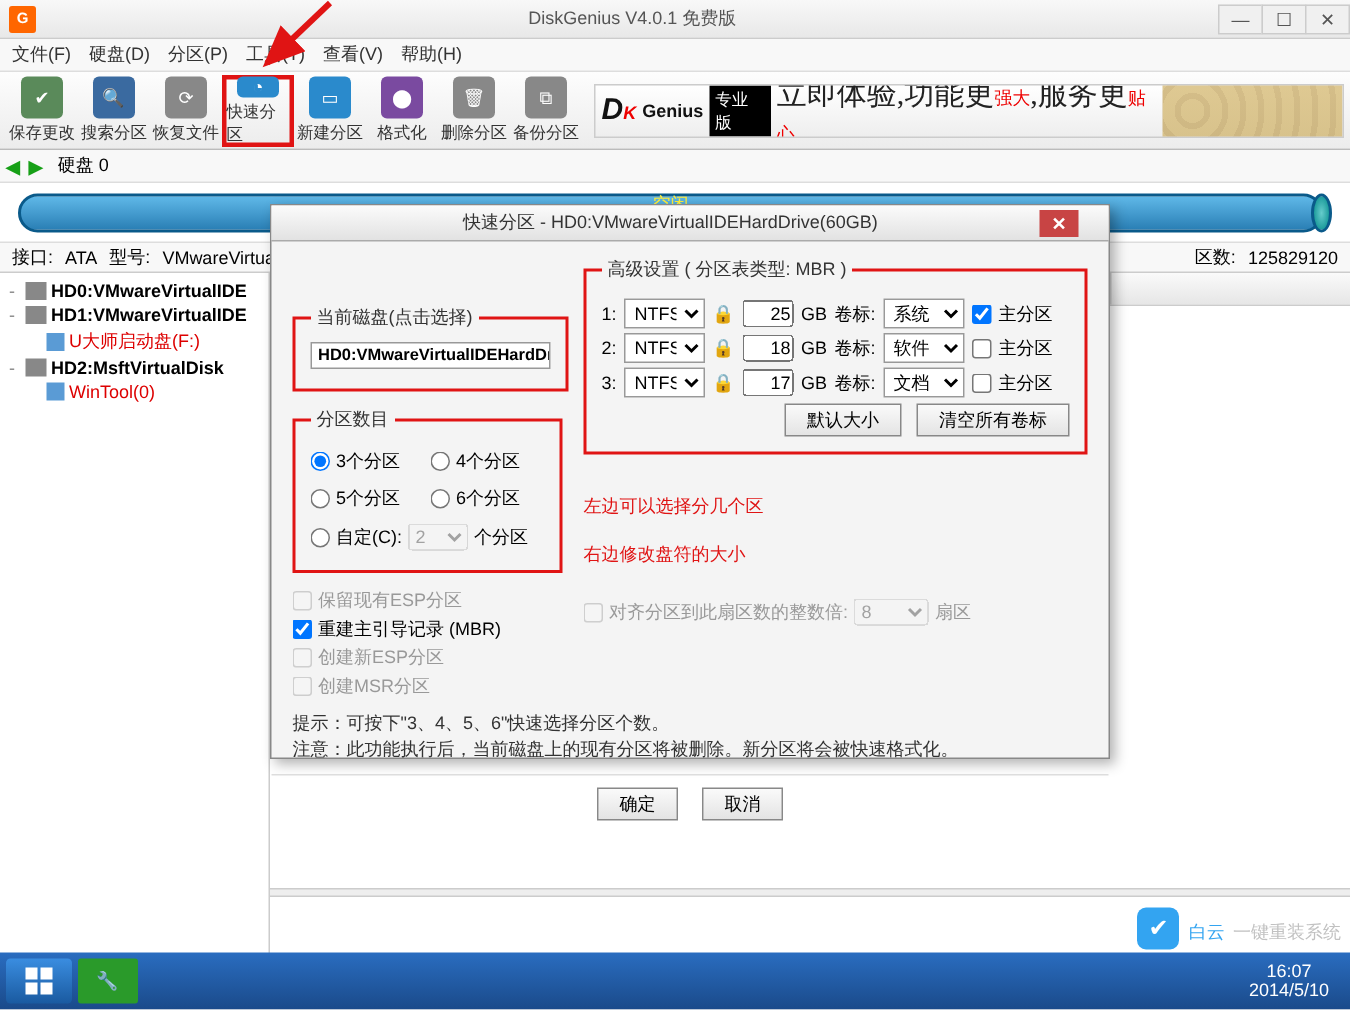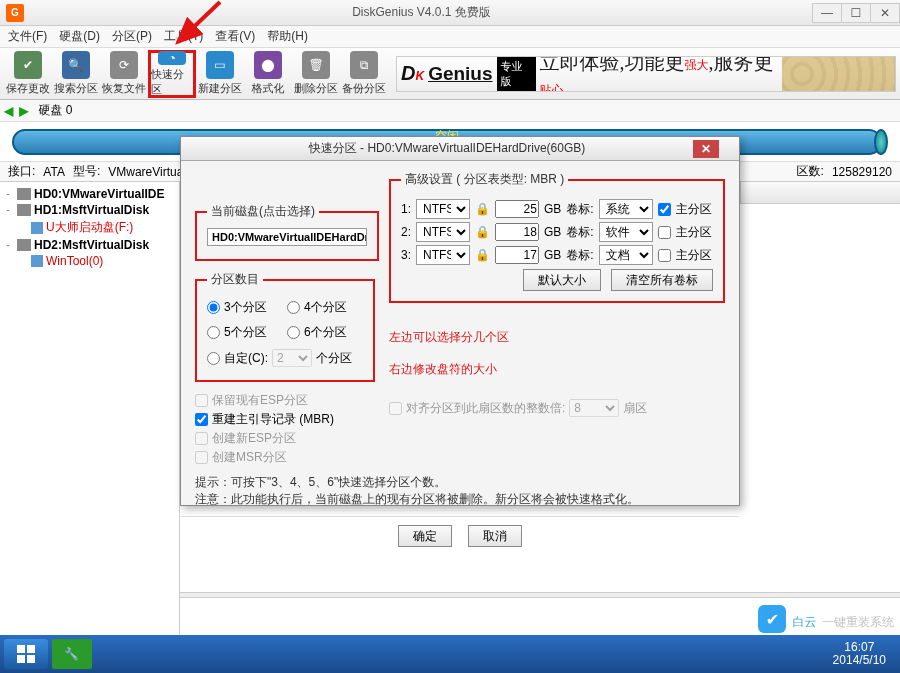--- a/index.html
+++ b/index.html
@@ -15,21 +15,21 @@
 .menubar span { padding: 2px 4px; color:#333; }
 
 .toolbar { height: 52px; display: flex; align-items: center; background: linear-gradient(#fdfdfd,#ececec); border-bottom: 1px solid #bbb; padding: 0 4px; }
 .toolbtn { width: 48px; height: 48px; display: flex; flex-direction: column; align-items: center; justify-content: center; gap: 2px; }
 .toolbtn .ico { width: 28px; height: 28px; border-radius: 4px; display:flex;align-items:center;justify-content:center; }
 .toolbtn .lbl { font-size: 11px; color:#333; }
 .toolbtn.hi { border: 3px solid #e01414; }
 .banner { flex:1; height:36px; margin-left:8px; background: linear-gradient(#fff,#eee); border:1px solid #ccc; display:flex; align-items:center; overflow:hidden; }
 .banner .dk { font-style: italic; font-weight: bold; font-size:20px; color:#111; margin:0 4px; }
 .banner .dk .k { color:#e00; }
-.banner .gen { font-weight:bold; font-size:19px; color:#111;text-decoration:underline; }
+.banner .gen { font-weight:bold; font-size:12px; color:#111; }
 .banner .pro { background:#000; color:#fff; padding:2px 4px; font-size:11px; margin:0 4px; }
 .banner .slogan { font-family: "STXingkai","KaiTi",cursive; font-size:20px; color:#222;}
 .banner .slogan .em { color:#e00; }
 .banner .gears { width:120px; height:36px; background: repeating-radial-gradient(circle at 20px 18px,#c9a54a 0 8px,#b8923a 8px 12px); opacity:.6; }
 
 .navrow { height: 22px; display: flex; align-items: center; padding: 0 4px; gap: 6px; background:#f8f8f8; border-bottom:1px solid #ddd;}
 .navrow .arr { color:#17a017; font-weight:bold; }
 
 .diskbar-wrap { height: 40px; display: flex; align-items: center; padding: 0 12px; background:#fff; border-bottom:1px solid #ddd;}
 .diskbar { flex:1; height: 26px; background: linear-gradient(#5fb8e8,#2a7fb5); border-radius: 13px; border:2px solid #0a5a8a; display:flex; flex-direction:column; align-items:center; justify-content:center; color:#ffef3a; font-size:11px; line-height:11px;}
@@ -77,21 +77,21 @@
 .disk-sel { display:inline-block; border:1px solid #999; background:#fff; padding:2px 4px; width:160px; font-weight:bold; font-size:11px; white-space:nowrap; overflow:hidden;}
 
 .radio-row { display:flex; align-items:center; gap:4px; margin:3px 0;}
 .radio-grid { display:grid; grid-template-columns:1fr 1fr; gap:2px 4px;}
 .chk-row { display:flex; align-items:center; gap:4px; margin:2px 0;}
 .chk-row.dis { color:#999; }
 
 .adv-row { display:flex; align-items:center; gap:5px; margin:3px 0; }
 .adv-row select, .adv-row input[type=text] { border:1px solid #999; background:#fff; padding:1px 2px; height:20px;}
 .adv-row .fs { width:54px; }
-.adv-row .sz { width:44px; text-align:right;}
+.adv-row .sz { width:34px; text-align:right;}
 .adv-row .vl { width:54px; }
 .adv-row .lock { color:#666; }
 .btn { border:1px solid #888; background:linear-gradient(#fafafa,#e4e4e4); padding:2px 14px; height:22px;}
 .btn-row { display:flex; gap:10px; justify-content:flex-end; margin-top:4px;}
 
 .note-area { padding: 0 14px 8px; color:#333; }
 .dlg-foot { display:flex; gap:16px; justify-content:center; padding:8px 0 12px; border-top:1px solid #ddd;}
 
 .annot { position:absolute; color:#e01414; font-size:22px; font-weight:500; font-family:"Microsoft YaHei"; line-height:32px;}
 .arrow-svg { position:absolute; left:150px; top:0; width:80px; height:50px; }
@@ -201,21 +201,21 @@
 <div class="workspace">
   <div class="tree" id="tree">
       <div class="tree-item">
         <span class="tw">-</span>
         <span class="di"></span>
         <span style="font-weight:bold;">HD0:VMwareVirtualIDE</span>
       </div>
       <div class="tree-item">
         <span class="tw">-</span>
         <span class="di"></span>
-        <span style="font-weight:bold;">HD1:MsftVirtualDisk</span>
+        <span style="font-weight:bold;">HD1:VMwareVirtualIDE</span>
       </div>
       <div class="tree-item lvl1 red">
         <span class="tw"></span>
         <span class="pi"></span>
         <span style="">U大师启动盘(F:)</span>
       </div>
       <div class="tree-item">
         <span class="tw">-</span>
         <span class="di"></span>
         <span style="font-weight:bold;">HD2:MsftVirtualDisk</span>

